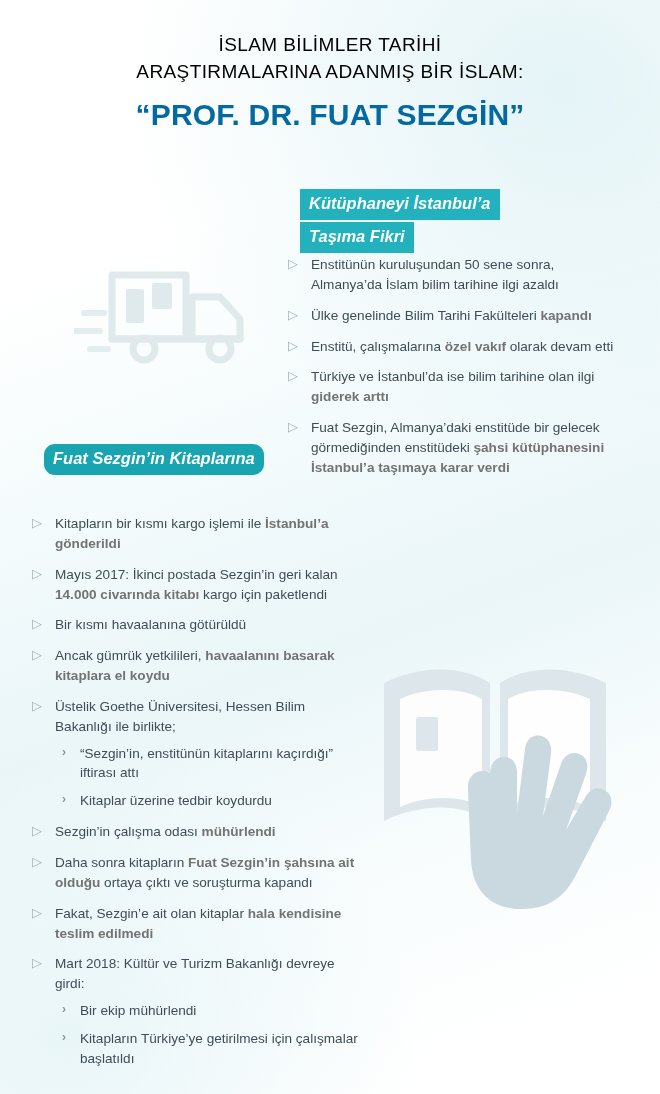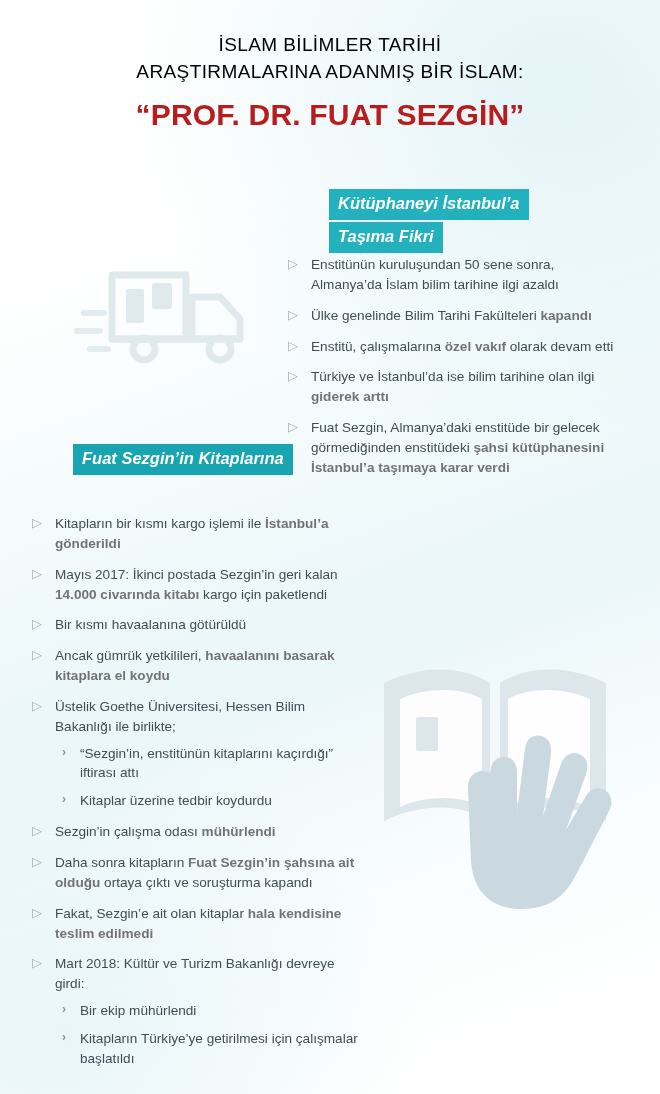--- a/index.html
+++ b/index.html
@@ -51,42 +51,42 @@
     letter-spacing: 0.4px;
     font-weight: 400;
     line-height: 1.42;
     color: #000000;
   }
   .header .title {
     margin-top: 12px;
     font-size: 30px;
     font-weight: bold;
     letter-spacing: 0.2px;
-    color: #b91c1c;
+    color: #0369a1;
   }
 
   
   .ribbon {
     position: absolute;
     color: #ffffff;
     font-style: italic;
     font-weight: bold;
     font-size: 16.5px;
     line-height: 1.45;
     z-index: 5;
   }
   .ribbon span.seg {
     display: inline-block;
     background: #23b1bd;
     padding: 3px 9px 4px 9px;
     margin-bottom: 2px;
-    margin-left: 29px;
   }
   .ribbon.dark span.seg {
     background: #18a4b1;
+    border-radius: 11px;
   }
 
   #ribbon-library {
     left: 300px;
     top: 189px;
     width: 300px;
   }
   #ribbon-books {
     left: 44px;
     top: 444px;

